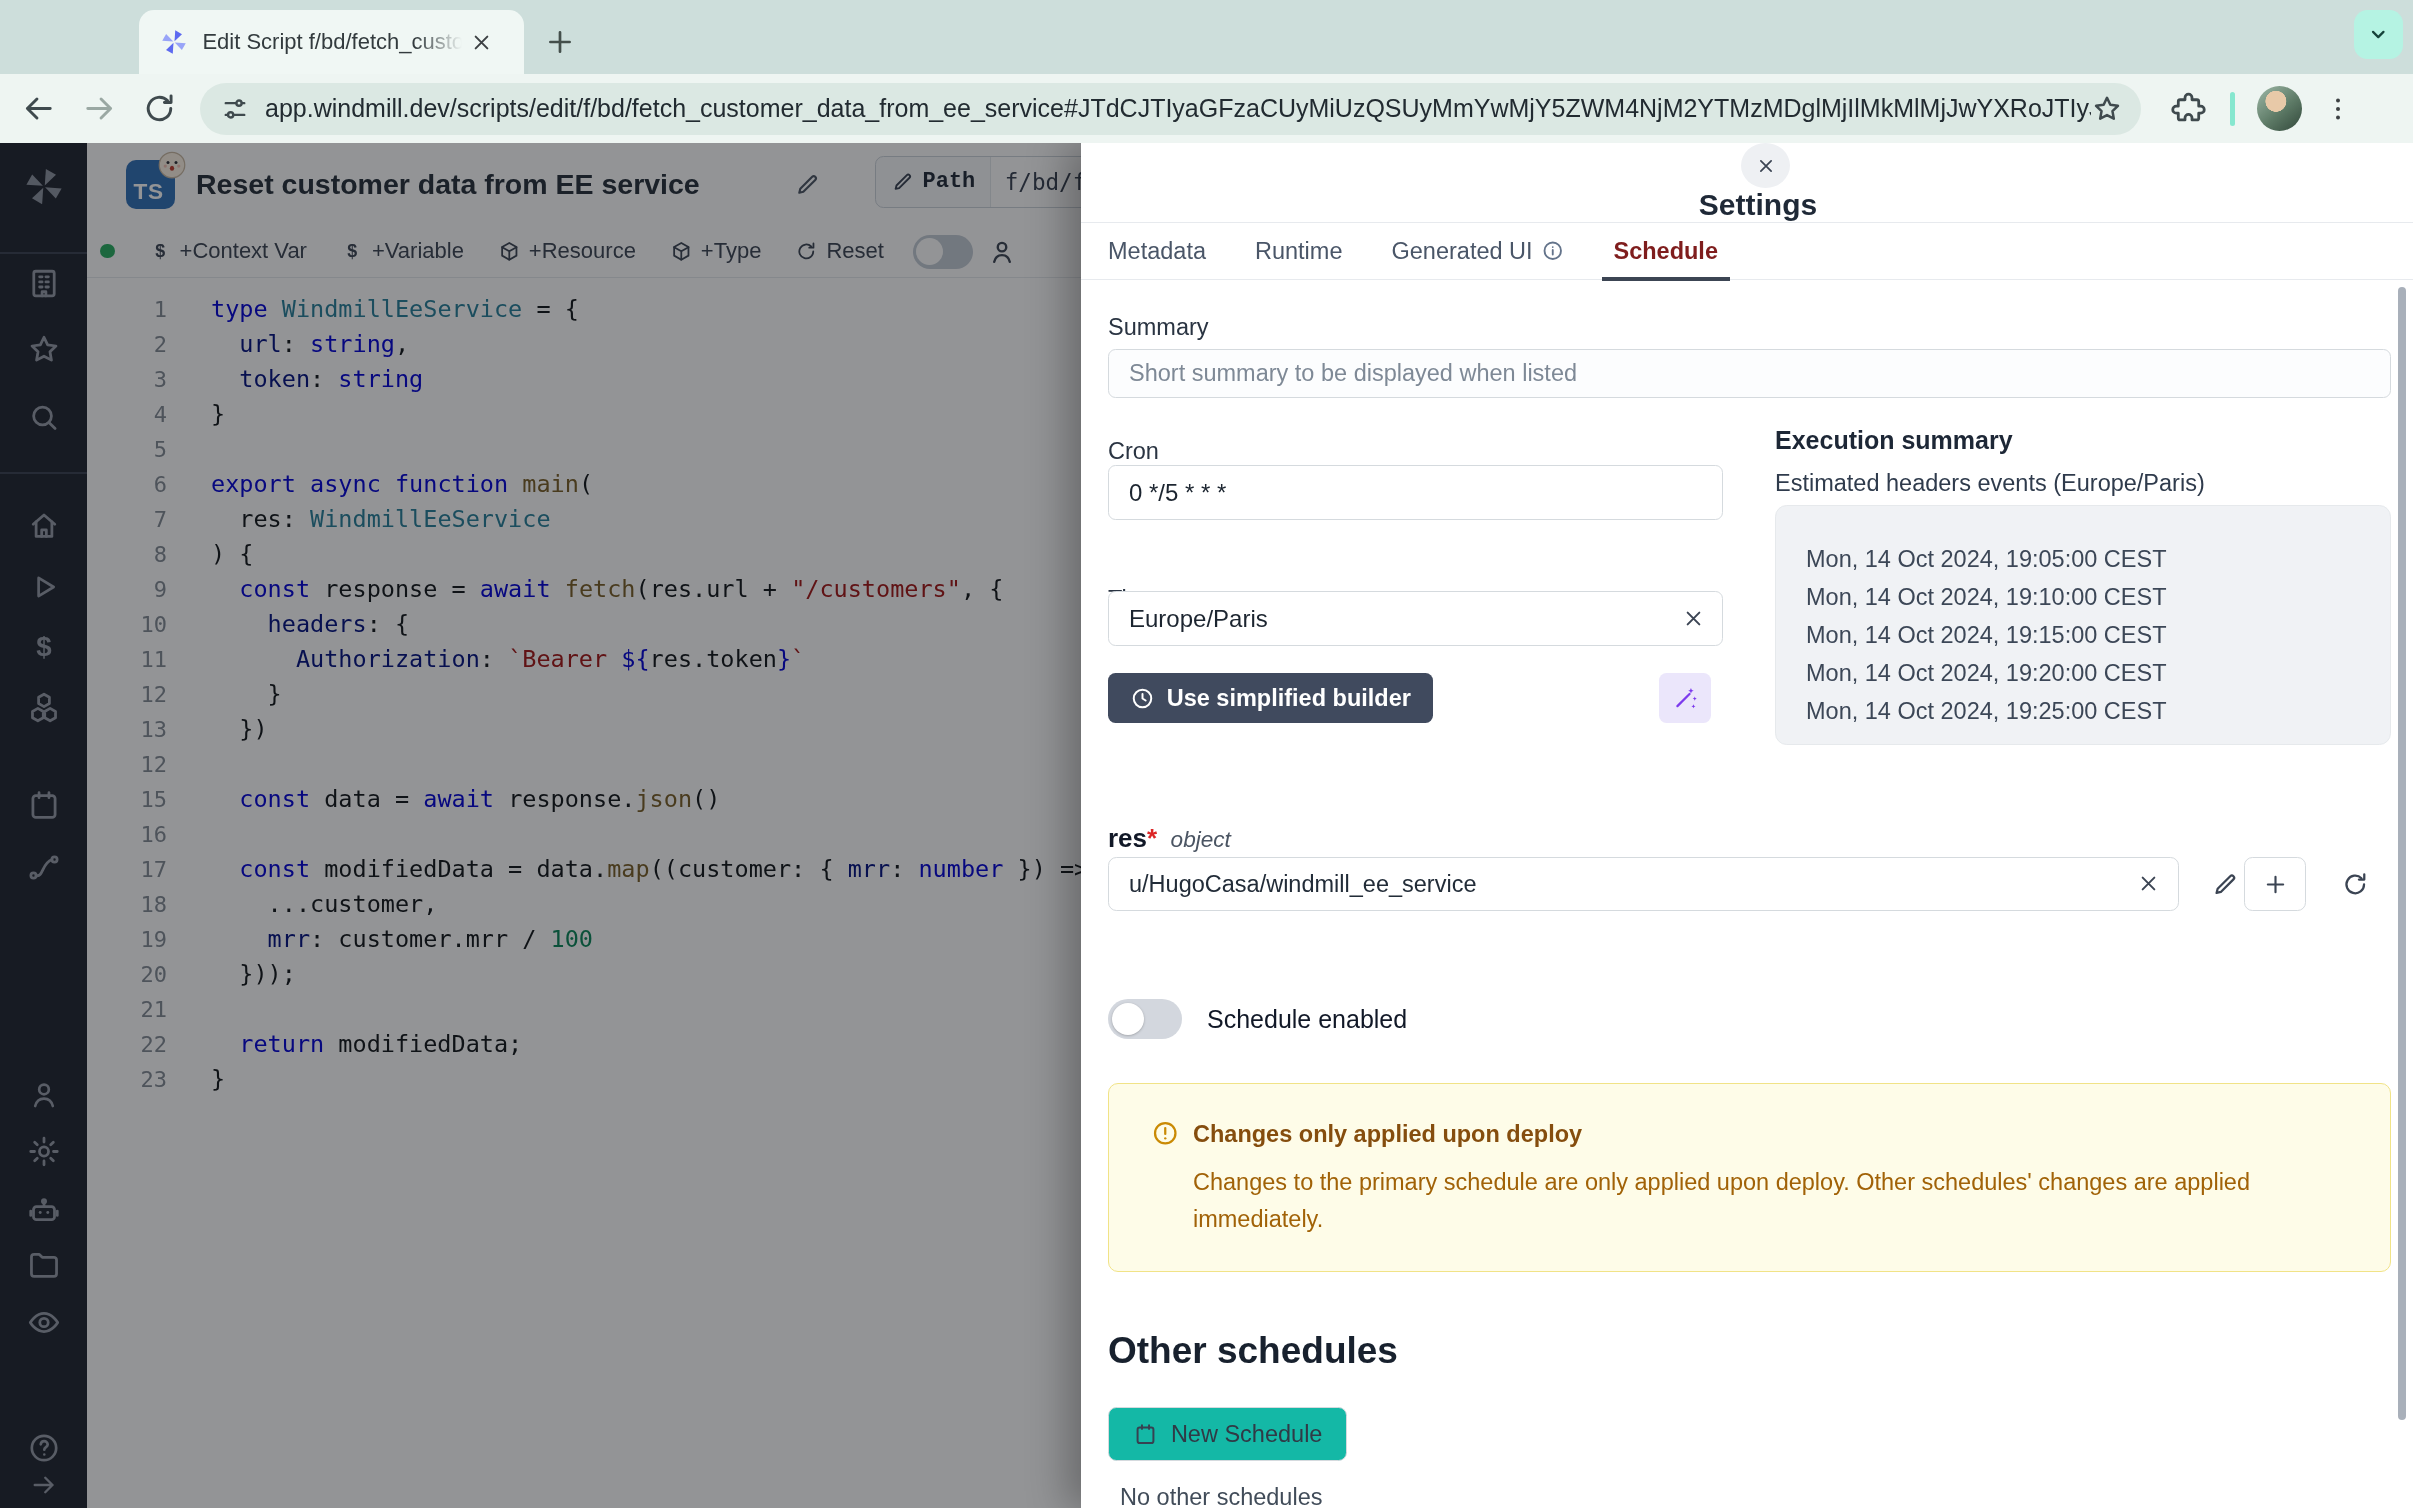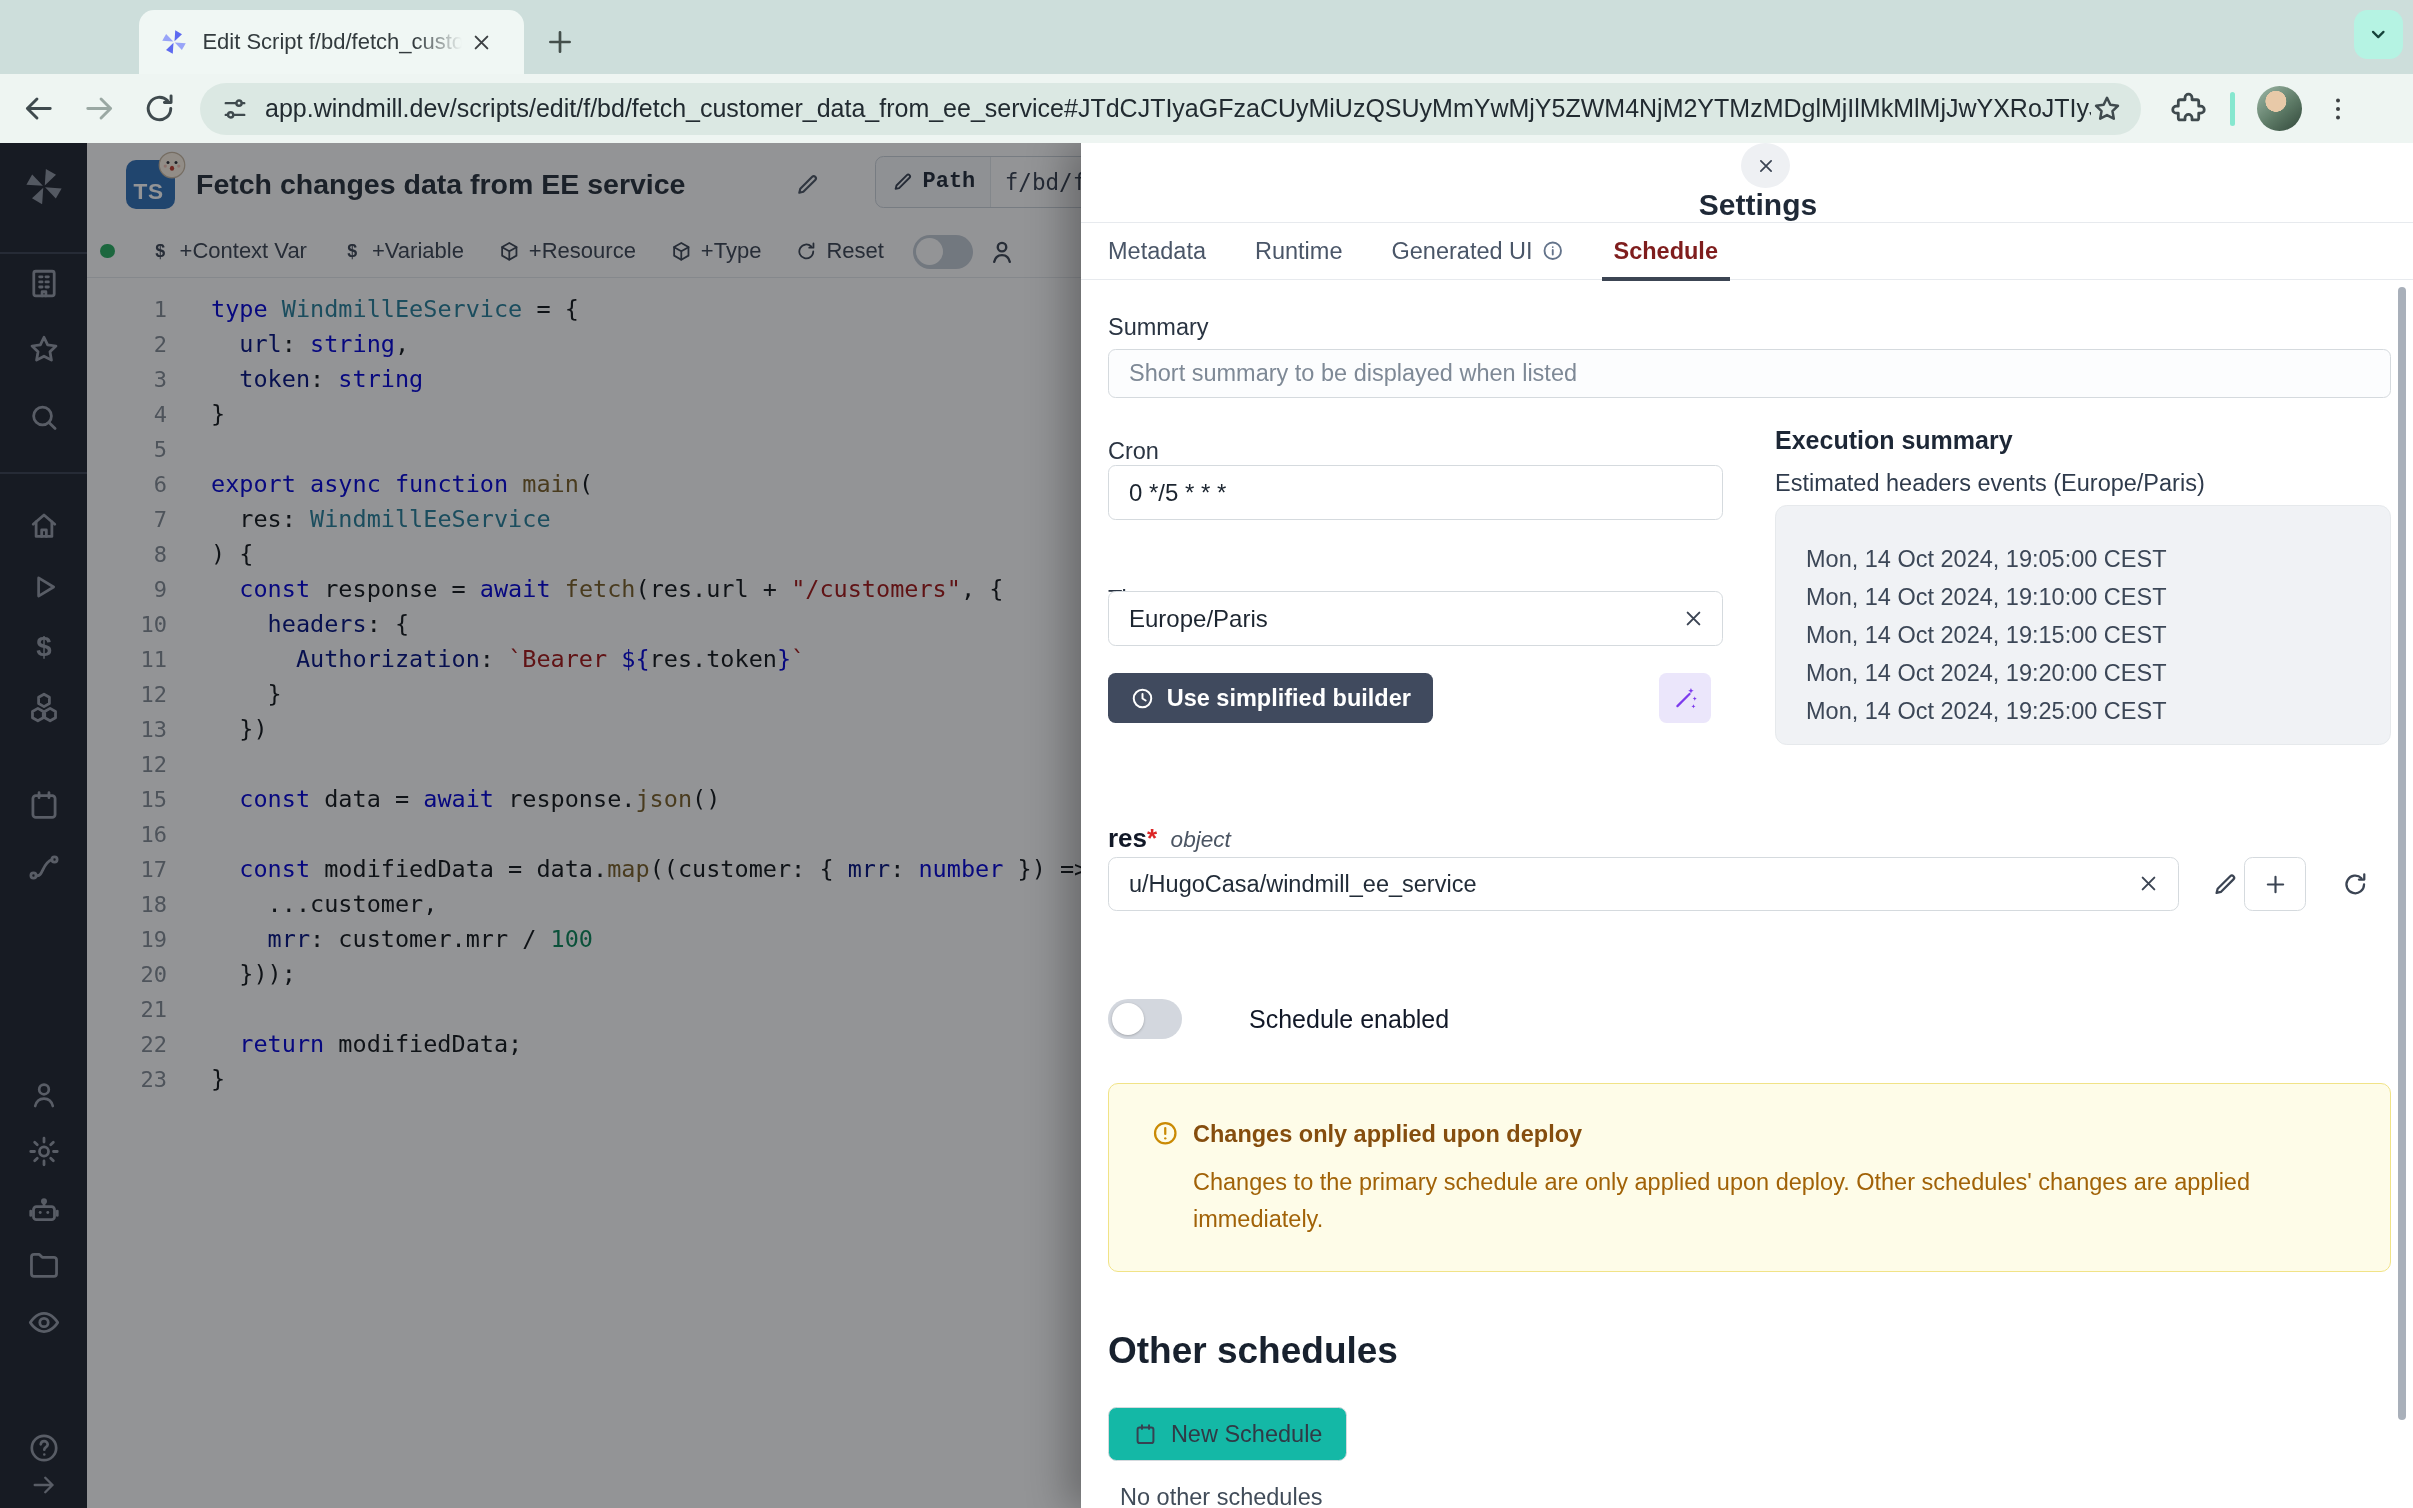--- a/index.html
+++ b/index.html
@@ -109,21 +109,21 @@
   .res-req { font-size:26px; font-weight:700; color:#dc2626; }
   .res-type { margin-left:13.4px; font-style:italic; font-size:22.6px; color:#4b5563; }
   .res-input-wrap { position:absolute; left:27px; top:714px; width:1071px; height:54px; }
   .res-input-wrap input { width:100%; height:100%; border:1.7px solid #d5dade; border-radius:8.4px; font-size:23.5px; color:#222c38; padding:0 89px 0 20px; outline:none; font-family:"Liberation Sans",sans-serif; }
   .res-clear { position:absolute; right:18.4px; top:14.2px; width:25px; height:25px; color:#3b4453; }
   .res-pencil { position:absolute; left:1130px; top:727px; width:28.5px; height:28.5px; color:#3b4453; }
   .res-plus { position:absolute; left:1163px; top:714px; width:62px; height:54px; border:1.7px solid #d5dade; border-radius:8.4px; background:#fff; display:flex; align-items:center; justify-content:center; }
   .res-plus .ic { width:27px; height:27px; color:#3b4453; }
   .res-refresh { position:absolute; left:1260px; top:727px; width:28.5px; height:28.5px; color:#3b4453; }
 
-  .toggle-row { position:absolute; left:27px; top:856px; display:flex; align-items:center;gap:42px; }
+  .toggle-row { position:absolute; left:27px; top:856px; display:flex; align-items:center; }
   .big-toggle { position:relative; width:74px; height:40px; border-radius:20px; background:#d3d7de; }
   .big-toggle .knob { position:absolute; left:4.2px; top:4.2px; width:32px; height:32px; border-radius:50%; background:#fff; box-shadow:0 0.8px 2.5px rgba(0,0,0,.25); }
   .toggle-label { margin-left:25px; font-size:25px; font-weight:500; color:#111827; }
 
   .warning { position:absolute; left:27px; right:22px; top:940px; height:189px; background:#fefce8; border:1.7px solid #f1e387; border-radius:10px; }
   .warn-ic { position:absolute; left:42px; top:35px; width:28.5px; height:28.5px; color:#ca8a04; }
   .warn-title { position:absolute; left:84px; top:37px; font-size:23.5px; font-weight:600; color:#854d0e; }
   .warn-body { position:absolute; left:84px; top:80px; width:1165px; font-size:23.5px; line-height:37px; color:#a16207; }
 
   .other-heading { position:absolute; left:27px; top:1187px; font-size:37px; font-weight:700; color:#18212e; }
@@ -351,21 +351,21 @@
           <span class="ts-emoji">
             <svg viewBox="0 0 24 24">
                 <circle cx="12" cy="12" r="10.2" fill="#fdf3e3" stroke="#c9b8a2" stroke-width="1"></circle>
                 <circle cx="8.8" cy="10" r="1.2" fill="#2b2b33"></circle>
                 <circle cx="15.2" cy="10" r="1.2" fill="#2b2b33"></circle>
                 <ellipse cx="12" cy="14.6" rx="1.7" ry="2" fill="#c0392b"></ellipse>
                 <circle cx="6.6" cy="12.8" r="1.3" fill="#f2b8ad" opacity="0.85"></circle>
                 <circle cx="17.4" cy="12.8" r="1.3" fill="#f2b8ad" opacity="0.85"></circle>
               </svg>
           </span>
-          <div class="wm-title">Fetch changes data from EE service</div>
+          <div class="wm-title">Reset customer data from EE service</div>
           <span class="title-pencil ic">
               <svg viewBox="0 0 24 24" fill="none" stroke="currentColor" stroke-width="1.9" stroke-linecap="round" stroke-linejoin="round">
                 <path d="M4.7 19.3l.9-3.5L16.2 5.2a1.9 1.9 0 0 1 2.7 2.7L8.3 18.5l-3.6.8z"></path>
               </svg>
             </span>
           <div class="path-chip">
             <span class="ic">
                 <svg viewBox="0 0 24 24" fill="none" stroke="currentColor" stroke-width="1.9" stroke-linecap="round" stroke-linejoin="round">
                   <path d="M4.7 19.3l.9-3.5L16.2 5.2a1.9 1.9 0 0 1 2.7 2.7L8.3 18.5l-3.6.8z"></path>
                 </svg>

